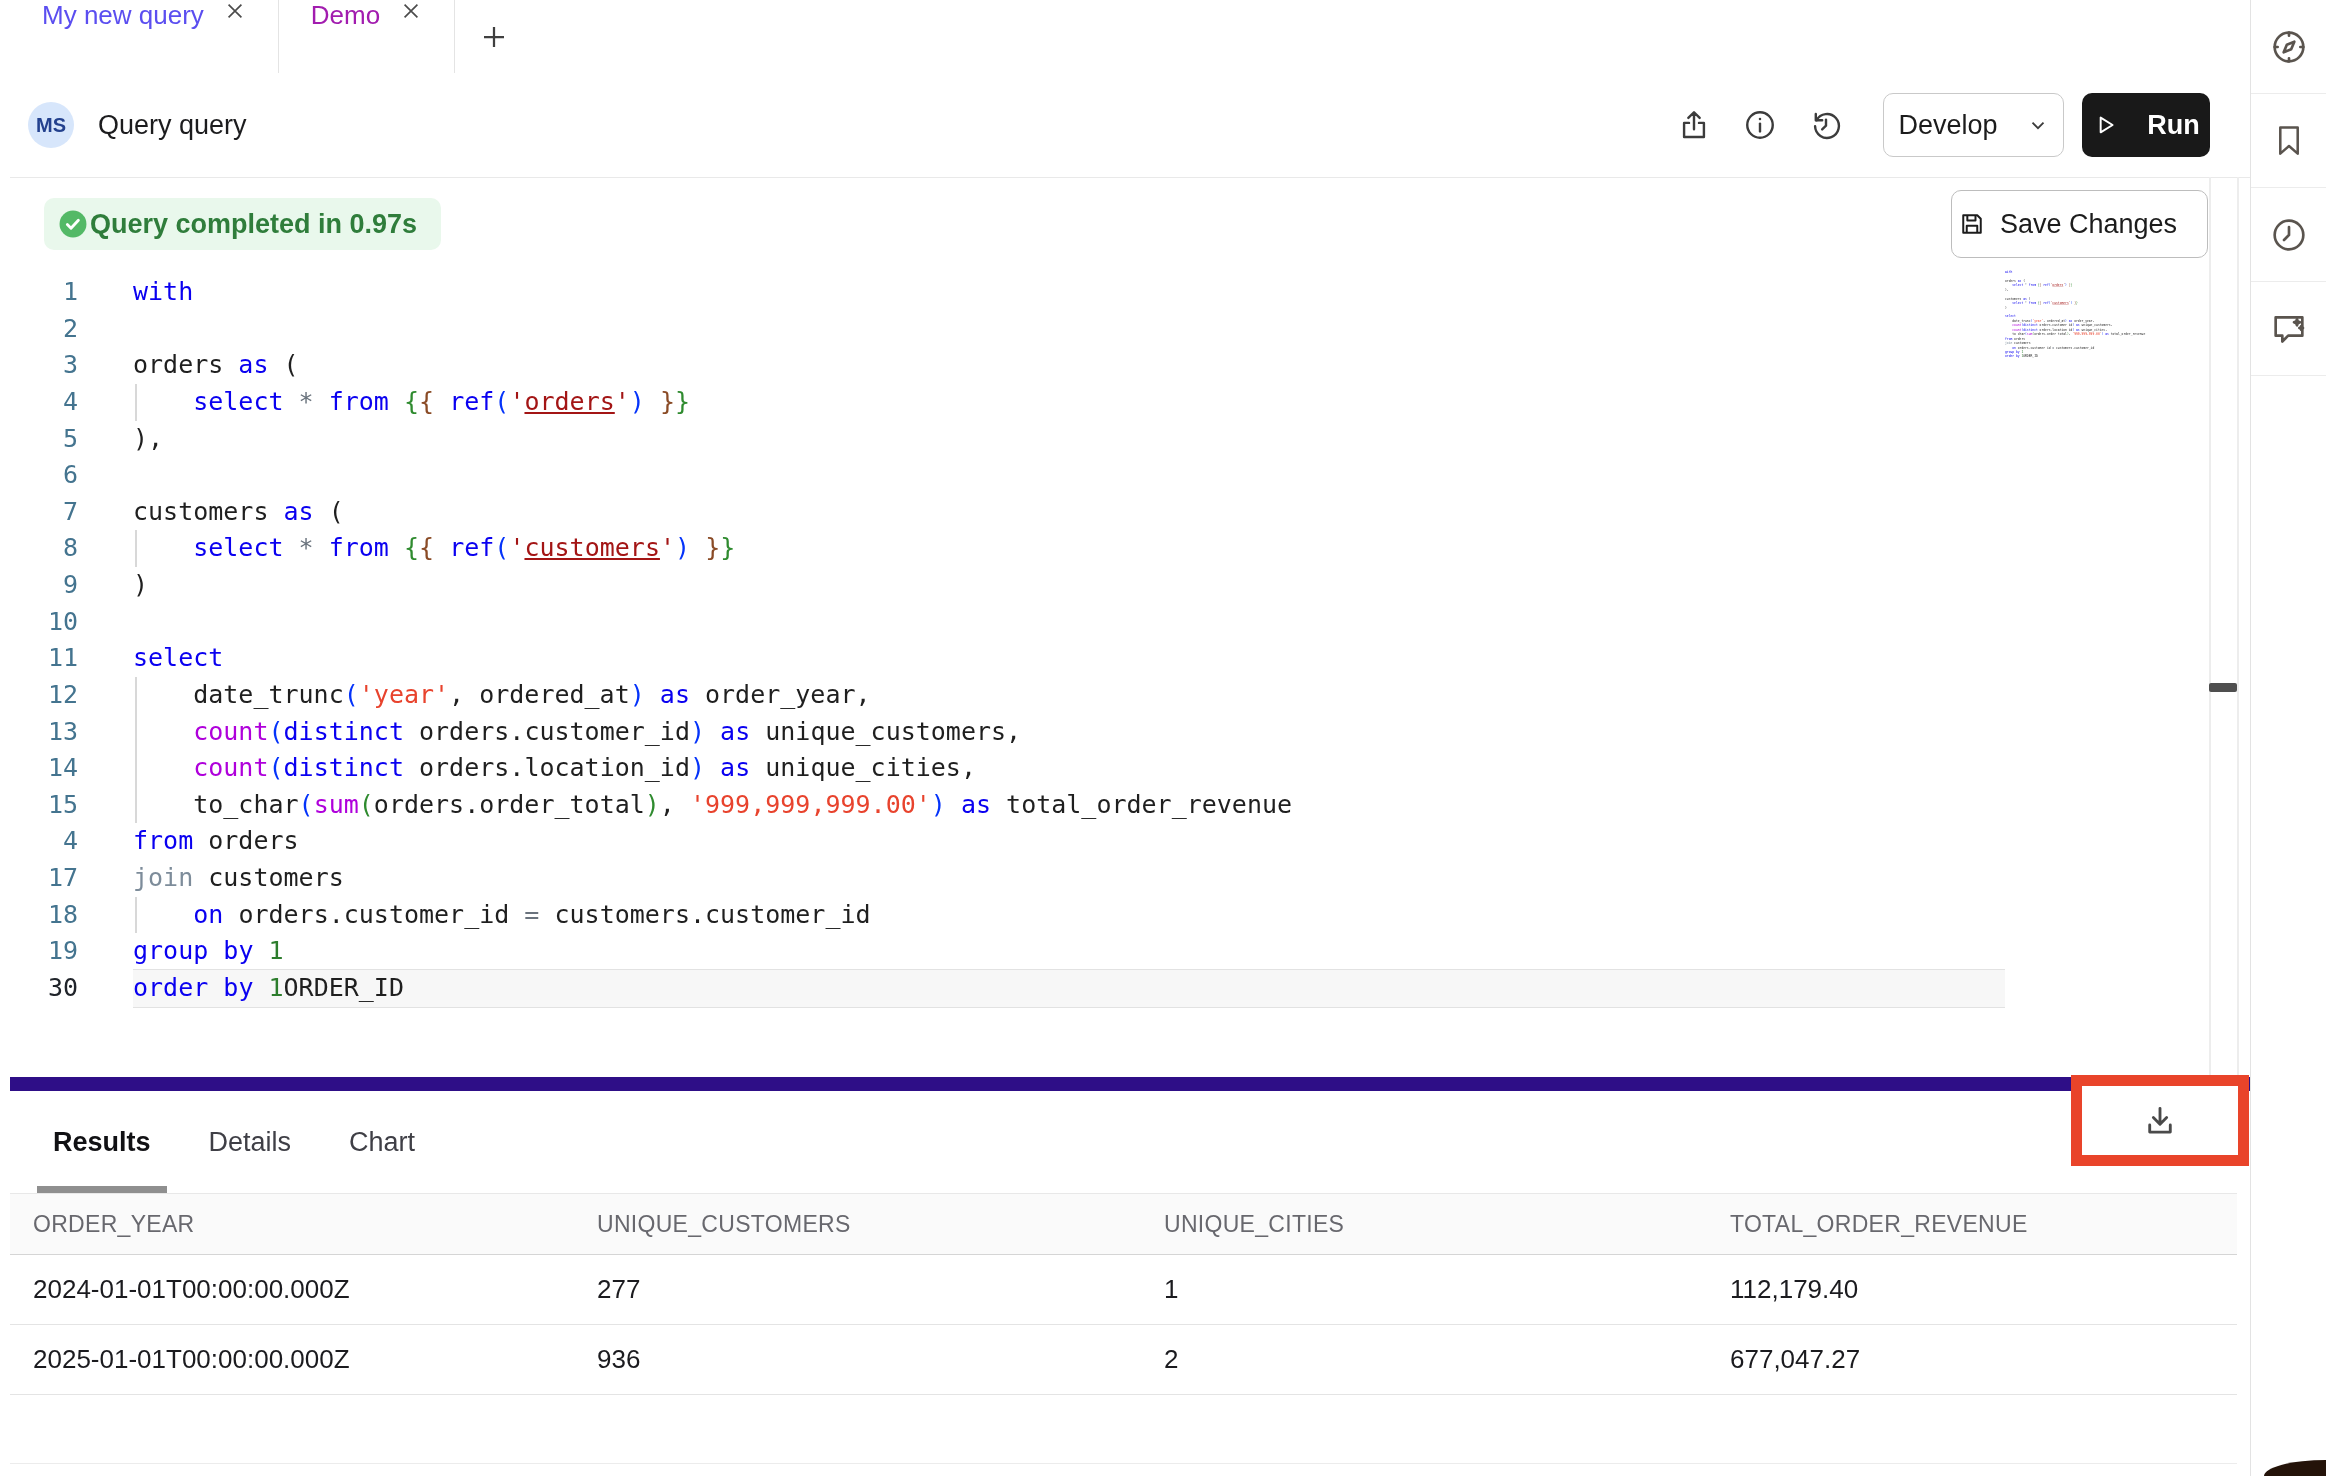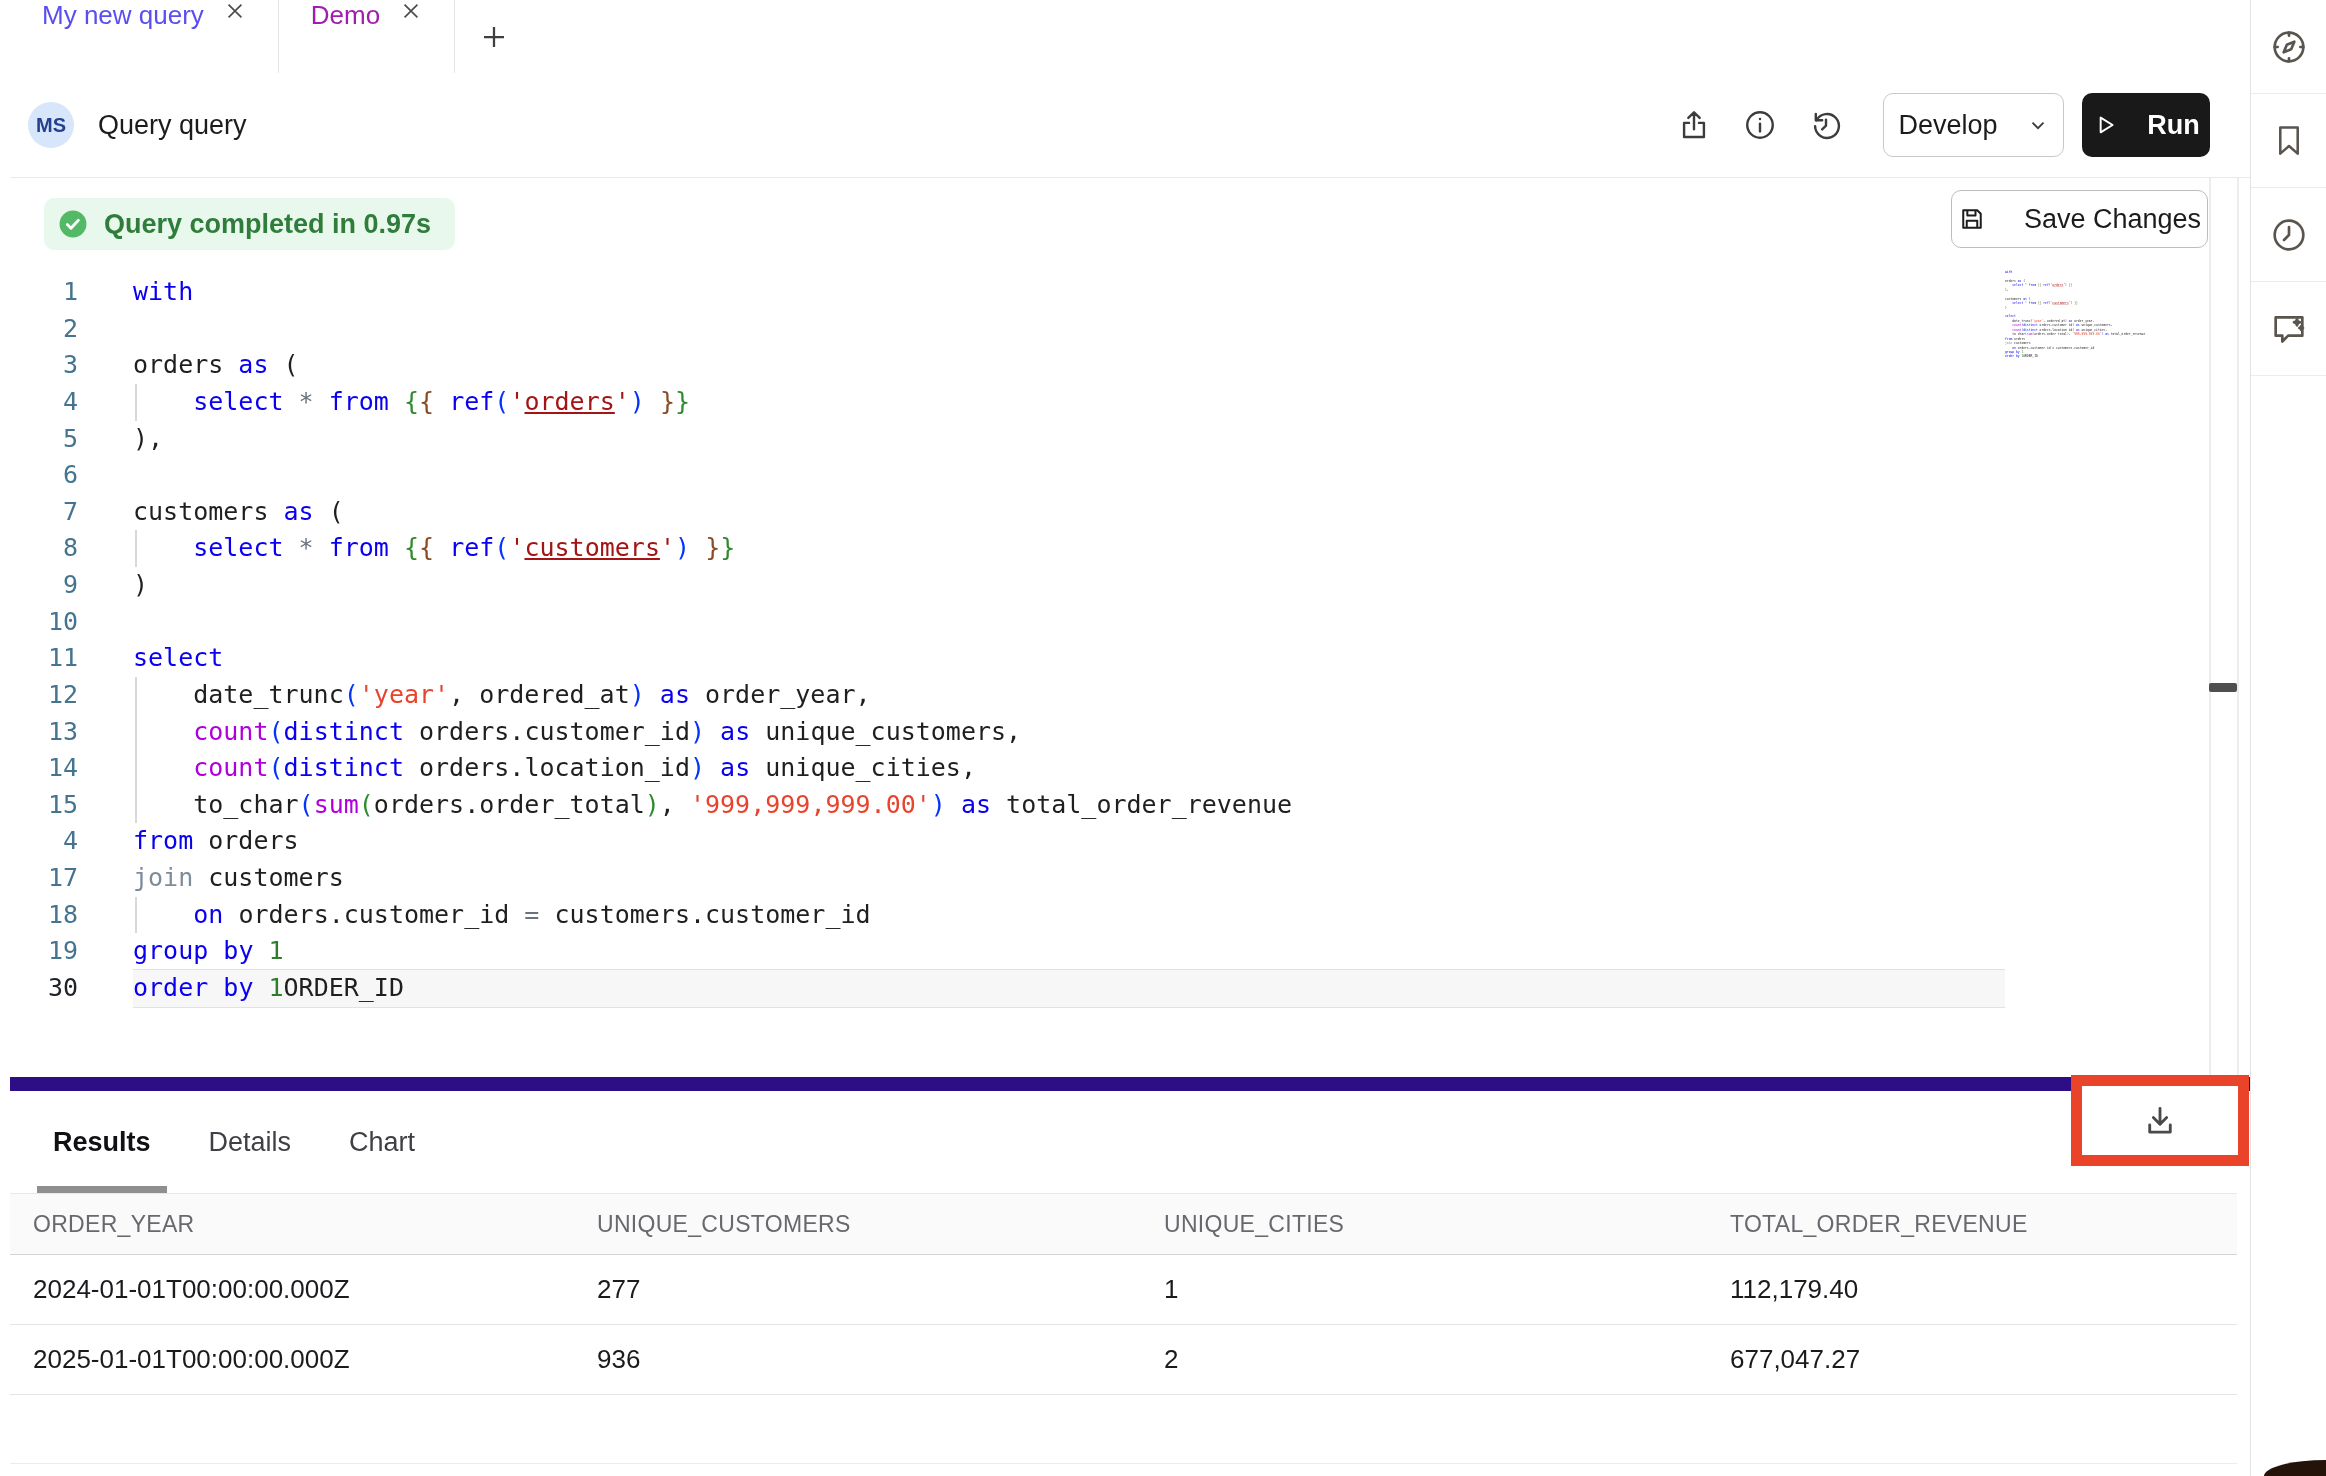--- a/index.html
+++ b/index.html
@@ -25,22 +25,22 @@
   .avatar{width:46px;height:46px;border-radius:50%;background:#d7e6fb;color:#23418e;font-weight:700;font-size:20px;display:flex;align-items:center;justify-content:center;margin-left:18px;flex:none;}
   .qtitle{font-size:27px;color:#1c1c1e;margin-left:24px;}
   .toolbar-right{margin-left:auto;display:flex;align-items:center;padding-right:40px;}
   .icon-btn{width:36px;height:36px;display:flex;align-items:center;justify-content:center;color:#3c3c3c;background:none;border:none;padding:0;}
   .icon-btn + .icon-btn{margin-left:30px;}
   .btn{display:flex;align-items:center;justify-content:center;gap:29px;height:64px;border-radius:10px;font-size:27px;box-sizing:border-box;}
   .btn-develop{width:181px;margin-left:39px;border:1.5px solid #c9c9c9;background:#fff;color:#1c1c1c;}
   .btn-run{width:128px;margin-left:18px;background:#191919;border:none;color:#fff;font-weight:600;}
 
   
-  .badge{position:absolute;left:34px;top:198px;height:52px;display:inline-flex;align-items:center;gap:14px;padding:0 24px 0 12px;background:#e9f8ec;border-radius:10px;color:var(--success-green,#2f7d3b);font-size:27px;font-weight:600;}
-  .btn-save{position:absolute;left:1941px;top:190px;width:257px;height:58px;border:1.5px solid #bdbdbd;background:#fff;color:#1c1c1c;display:flex;align-items:center;justify-content:space-between;gap:14px;border-radius:10px;font-size:27px;box-sizing:border-box;}
+  .badge{position:absolute;left:34px;top:198px;height:52px;display:inline-flex;align-items:center;padding:0 24px 0 12px;background:#e9f8ec;border-radius:10px;color:var(--success-green,#2f7d3b);font-size:27px;font-weight:600;}
+  .btn-save{position:absolute;left:1941px;top:190px;width:257px;height:68px;border:1.5px solid #bdbdbd;background:#fff;color:#1c1c1c;display:flex;align-items:center;justify-content:flex-start;gap:14px;border-radius:10px;font-size:27px;box-sizing:border-box;}
 
   
   .editor{position:absolute;left:0;top:274px;width:2240px;}
   .crow{display:flex;height:36.63px;line-height:36.63px;font-family:"DejaVu Sans Mono",monospace;font-size:25px;position:relative;}
   .lnum{width:68px;flex:none;text-align:right;color:#44748f;user-select:none;}
   .crow.active .lnum{color:#20242a;}
   .lcode{margin-left:55px;white-space:pre;position:relative;z-index:1;}
   .crow.guide .lcode::before{content:"";position:absolute;left:2px;top:0;bottom:0;width:1.5px;background:#d8d8d8;}
   .crow.active::before{content:"";position:absolute;left:123px;right:245px;top:-1px;bottom:-1px;background:#f7f7f7;border-top:1.5px solid #e2e2e2;border-bottom:1.5px solid #e2e2e2;z-index:0;}
   

